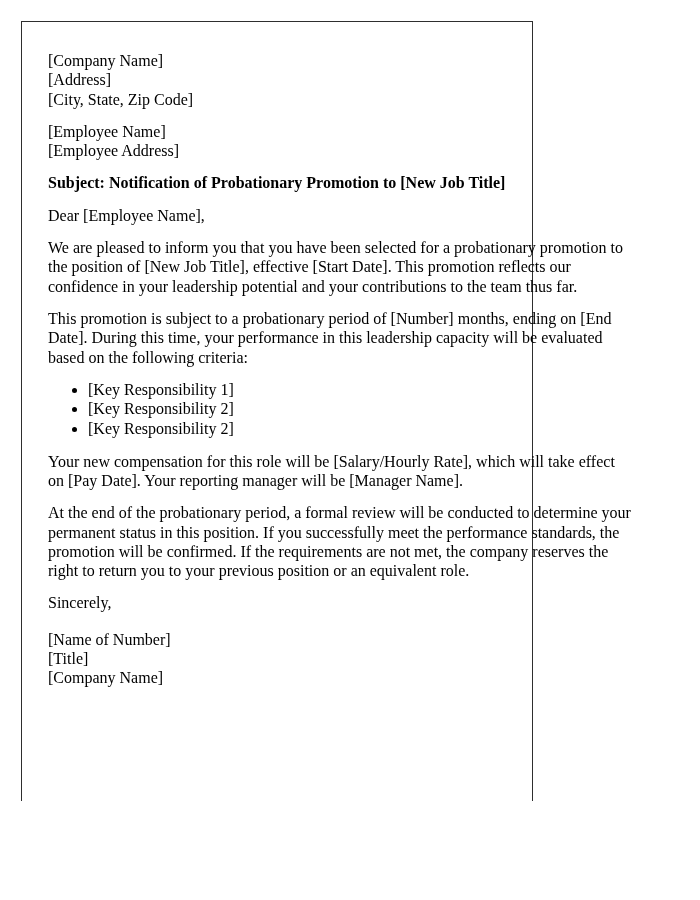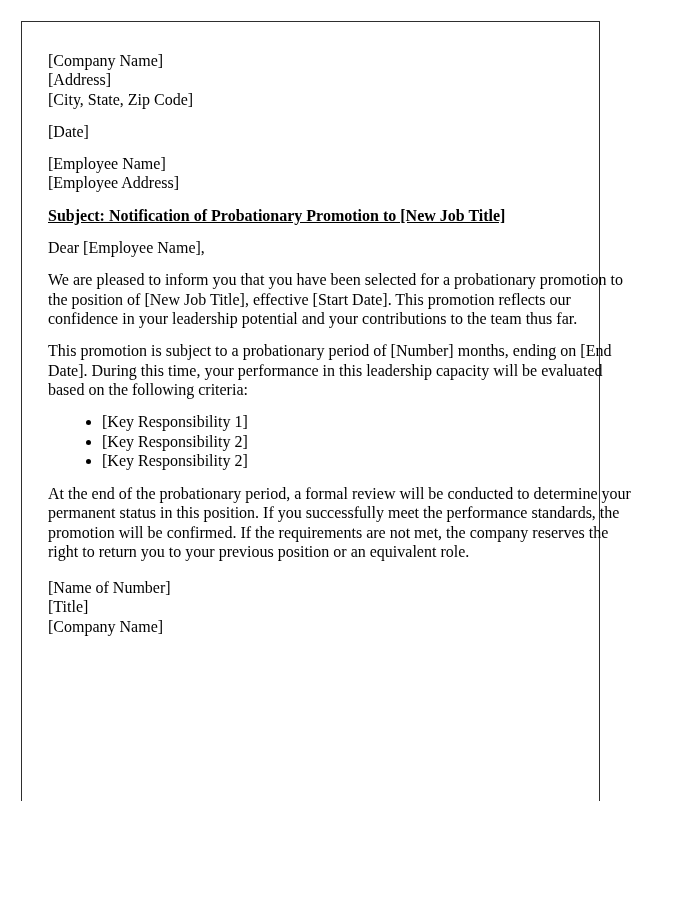--- a/index.html
+++ b/index.html
@@ -11,76 +11,76 @@
     width: 700px;
     height: 900px;
     position: relative;
     font-family: "Liberation Serif", "DejaVu Serif", serif;
     color: #000000;
   }
   .page {
     position: absolute;
     left: 21px;
     top: 21px;
-    width: 579px;
+    width: 512px;
     height: 780px;
     box-sizing: border-box;
     background: #ffffff;
     border: 1px solid #2e2e2e;
     border-bottom: none;
     padding: 16px 26px 0 26px;
     font-size: 16px;
     line-height: 19.3px;
     overflow: visible;
   }
   .page p {
     margin: 13px 0;
     white-space: pre;
   }
   .subject {
     font-weight: bold;
-    text-decoration: underline;
   }
   ul.resp-list {
     margin: 13px 0;
     padding: 0 0 0 40px;
     list-style-type: disc;
   }
   ul.resp-list li {
     white-space: pre;
     line-height: 19.6px;
-    margin-left: 14px;
   }
   .sig {
     margin-top: 17px !important;
   }
 </style>
 </head>
 <body>
 
 <div class="page">
   <p>[Company Name]
 [Address]
 [City, State, Zip Code]</p>
-  <p>[Date]</p>
   <p>[Employee Name]
 [Employee Address]</p>
   <p class="subject">Subject: Notification of Probationary Promotion to [New Job Title]</p>
   <p>Dear [Employee Name],</p>
   <p>We are pleased to inform you that you have been selected for a probationary promotion to
 the position of [New Job Title], effective [Start Date]. This promotion reflects our
 confidence in your leadership potential and your contributions to the team thus far.</p>
   <p>This promotion is subject to a probationary period of [Number] months, ending on [End
 Date]. During this time, your performance in this leadership capacity will be evaluated
 based on the following criteria:</p>
   <ul class="resp-list">
     <li>[Key Responsibility 1]</li>
     <li>[Key Responsibility 2]</li>
     <li>[Key Responsibility 2]</li>
   </ul>
+  <p>Your new compensation for this role will be [Salary/Hourly Rate], which will take effect
+on [Pay Date]. Your reporting manager will be [Manager Name].</p>
   <p>At the end of the probationary period, a formal review will be conducted to determine your
 permanent status in this position. If you successfully meet the performance standards, the
 promotion will be confirmed. If the requirements are not met, the company reserves the
 right to return you to your previous position or an equivalent role.</p>
+  <p>Sincerely,</p>
   <p class="sig">[Name of Number]
 [Title]
 [Company Name]</p>
 </div>
 
 </body></html>

